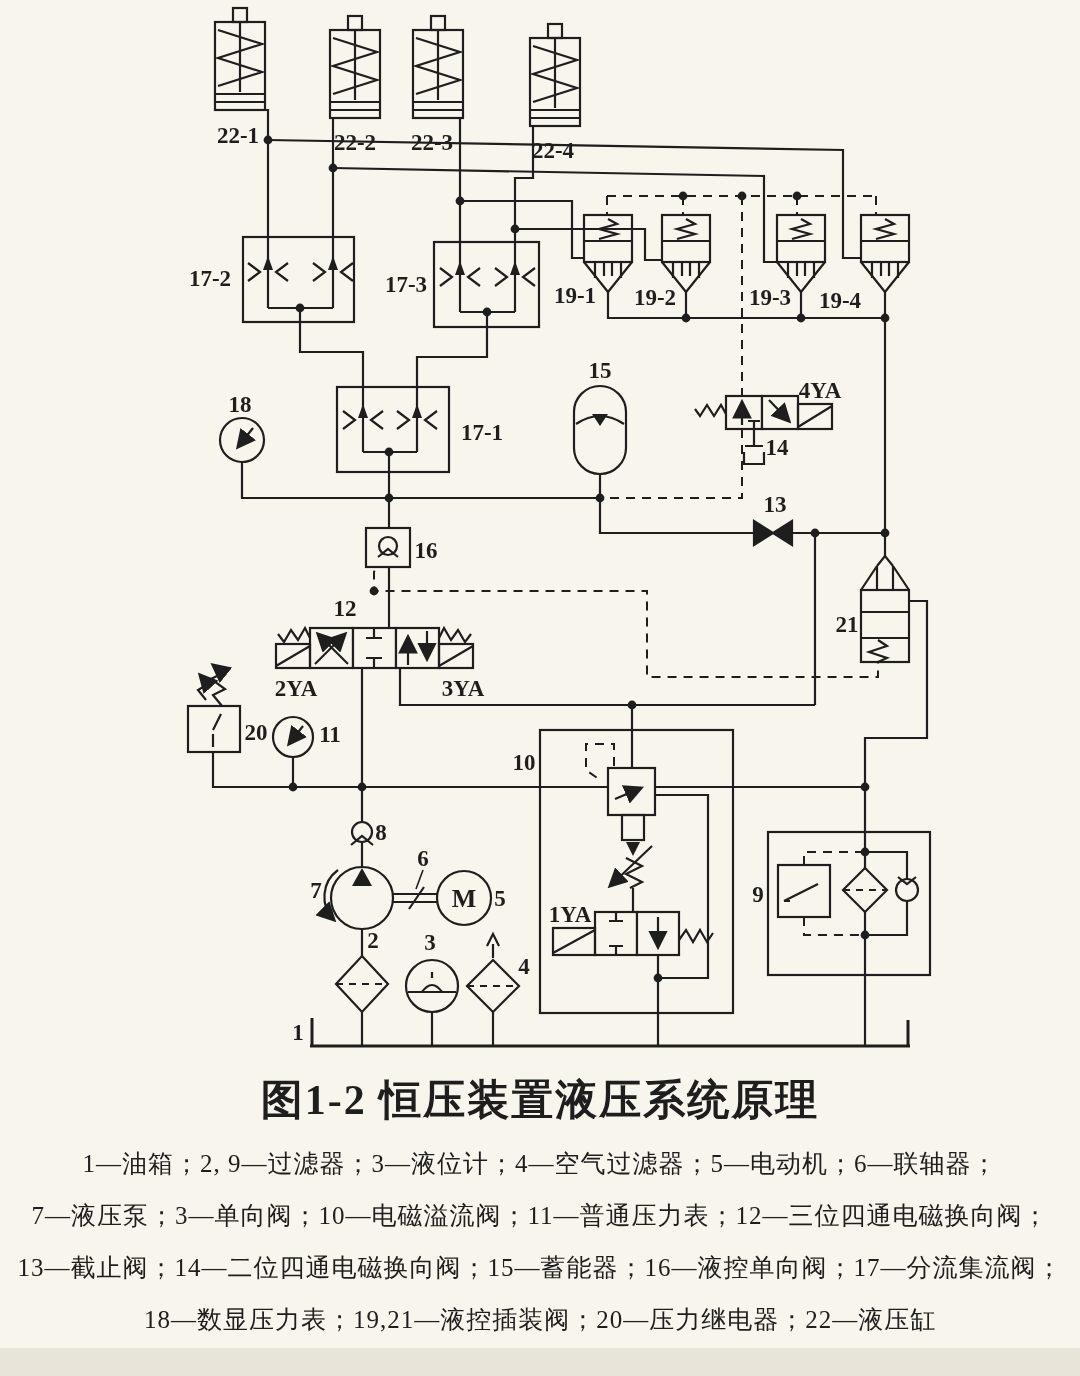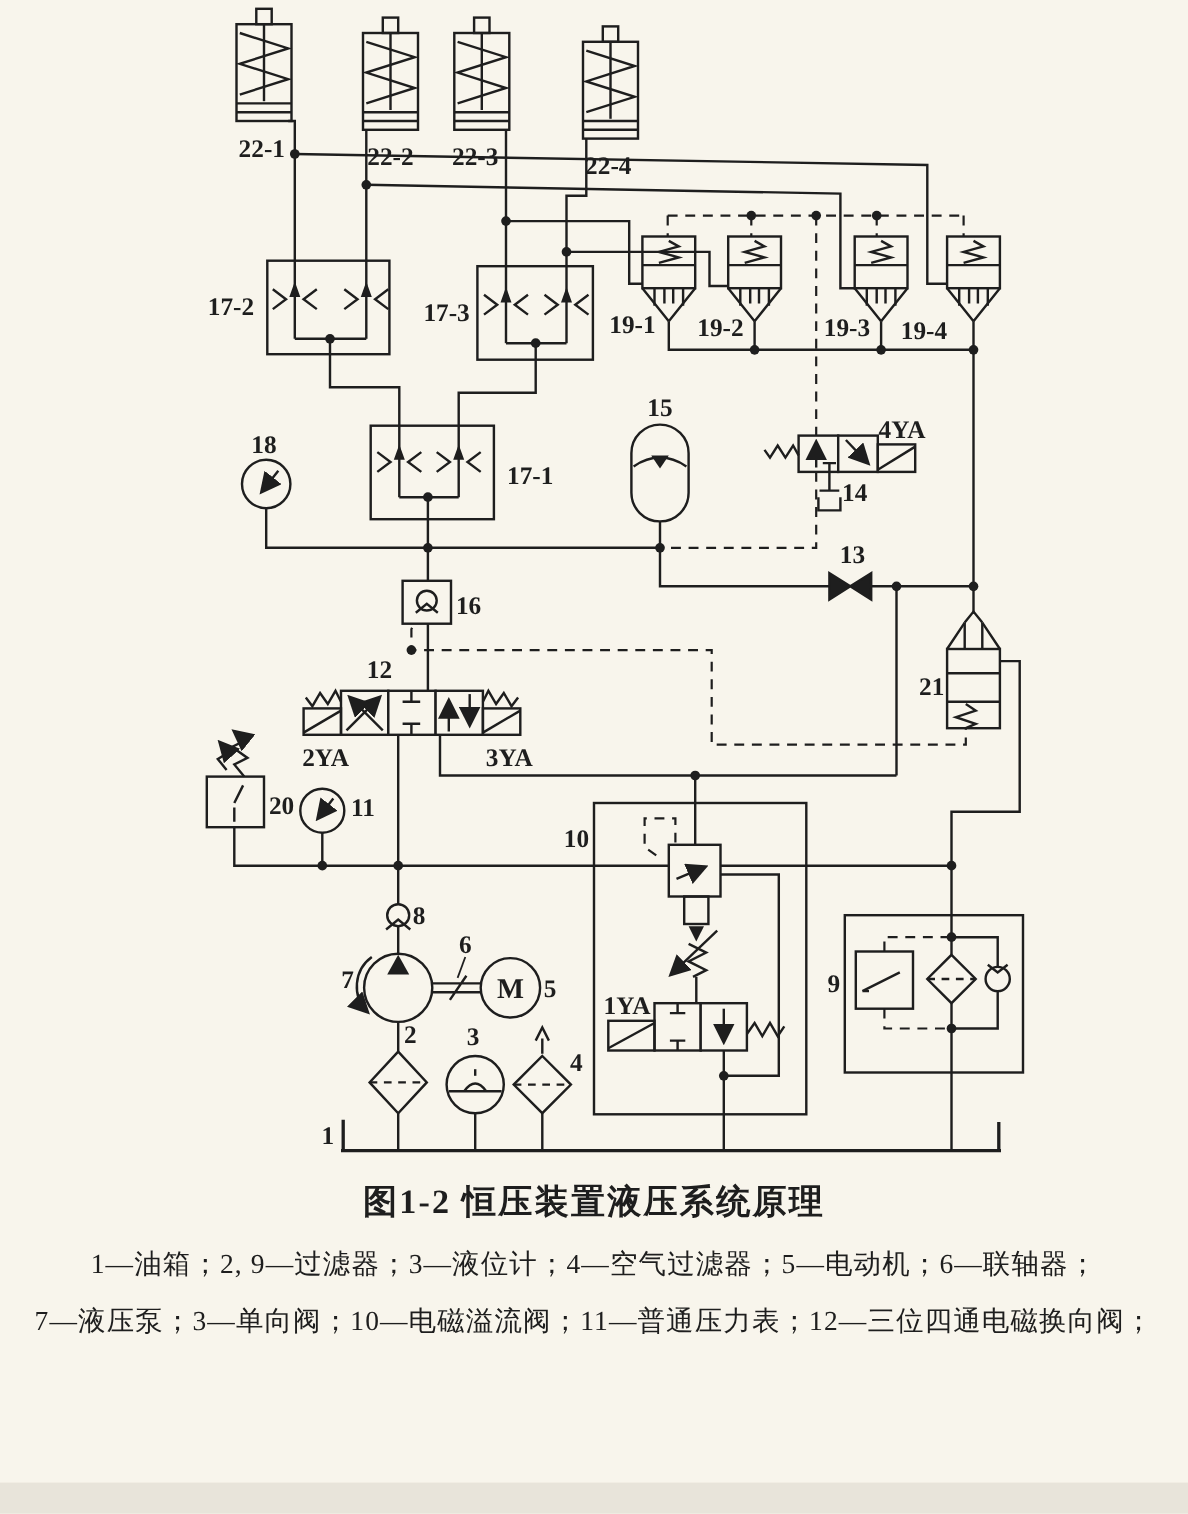--- a/index.html
+++ b/index.html
@@ -1,21 +1,21 @@
 <!DOCTYPE html>
 <html><head>
 <meta charset="utf-8">
 <style>
   html,body{margin:0;padding:0;background:#e8e4da;}
   #page{position:relative;width:1080px;height:1348px;background:#f8f5ec;overflow:hidden;
         font-family:"Liberation Serif", serif;color:#1e1e1e;}
   #schematic{position:absolute;left:0;top:0;}
   svg text{font-family:"Liberation Serif", serif;font-weight:700;fill:#1e1e1e;}
   .caption{position:absolute;left:0;top:1056px;width:1080px;text-align:center;}
-  .fig-title{font-size:31px;font-weight:700;margin:16px 0 10px 0;letter-spacing:2px;}
+  .fig-title{font-size:42px;font-weight:700;margin:16px 0 10px 0;letter-spacing:2px;}
   .cap-line{font-size:25px;font-weight:400;line-height:52px;letter-spacing:1px;}
 </style>
 </head>
 <body>
 
 <div id="page">
 <svg id="schematic" width="1080" height="1060" viewBox="0 0 1080 1060">
   <defs>
     <marker id="ah" markerWidth="9" markerHeight="9" refX="7.5" refY="4.5" orient="auto">
       <path d="M0,0 L9,4.5 L0,9 z" fill="#1e1e1e"></path>
@@ -358,14 +358,16 @@
     <text x="298" y="1040">1</text>
     <text x="570" y="922">1YA</text>
     <text x="758" y="902">9</text>
   </g>
 </svg>
 
 <div class="caption">
   <div class="fig-title">图1-2 恒压装置液压系统原理</div>
   <div class="cap-line">1—油箱；2, 9—过滤器；3—液位计；4—空气过滤器；5—电动机；6—联轴器；</div>
   <div class="cap-line">7—液压泵；3—单向阀；10—电磁溢流阀；11—普通压力表；12—三位四通电磁换向阀；</div>
+  <div class="cap-line">13—截止阀；14—二位四通电磁换向阀；15—蓄能器；16—液控单向阀；17—分流集流阀；</div>
+  <div class="cap-line">18—数显压力表；19,21—液控插装阀；20—压力继电器；22—液压缸</div>
 </div>
 </div>
 
 </body></html>

